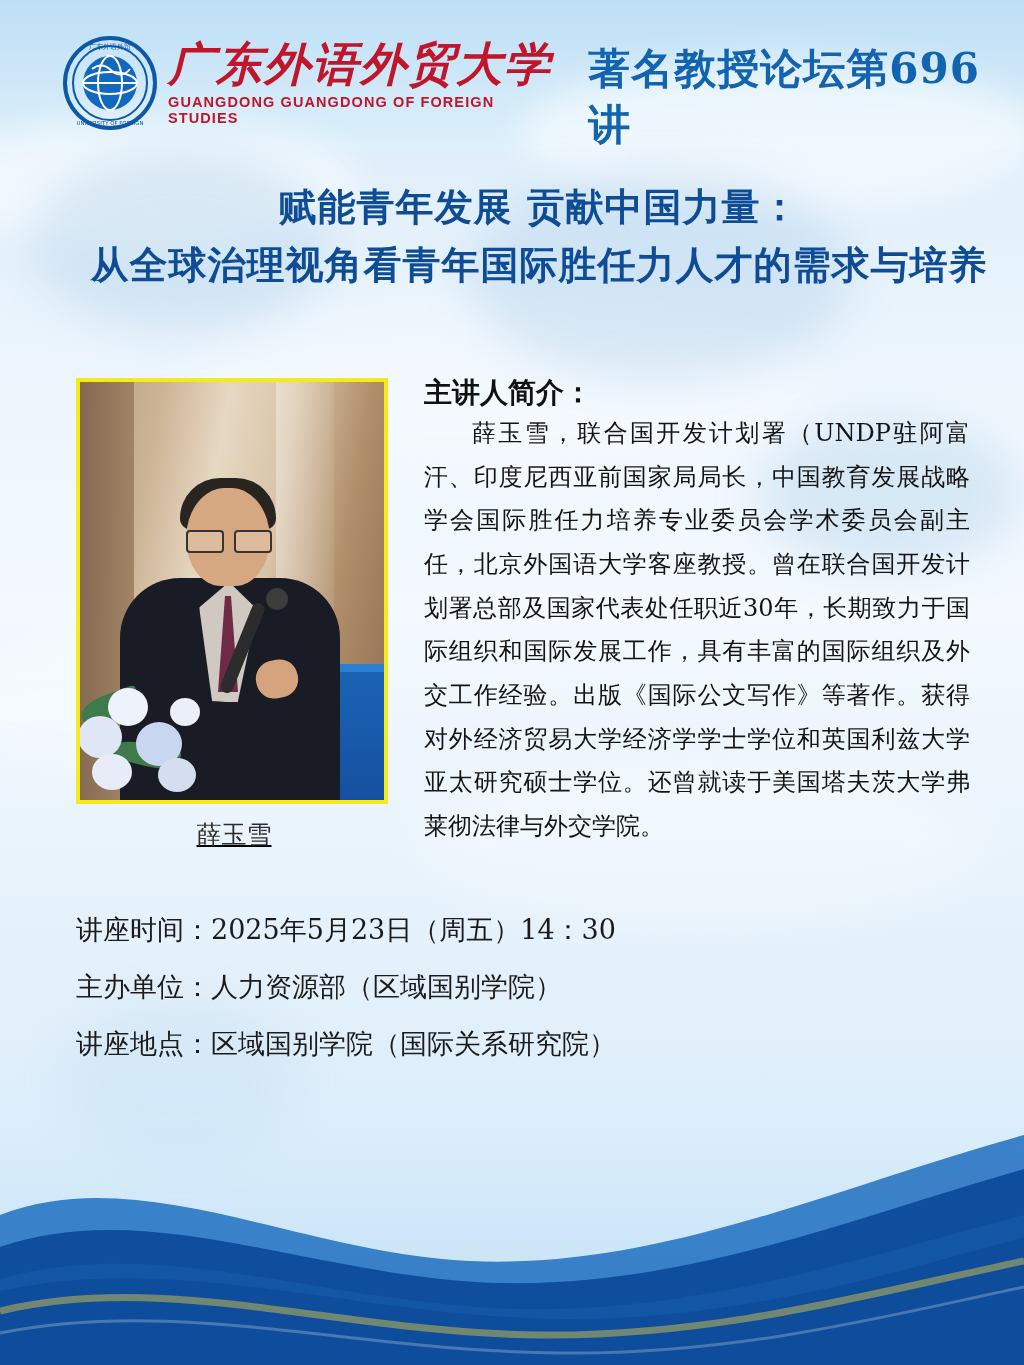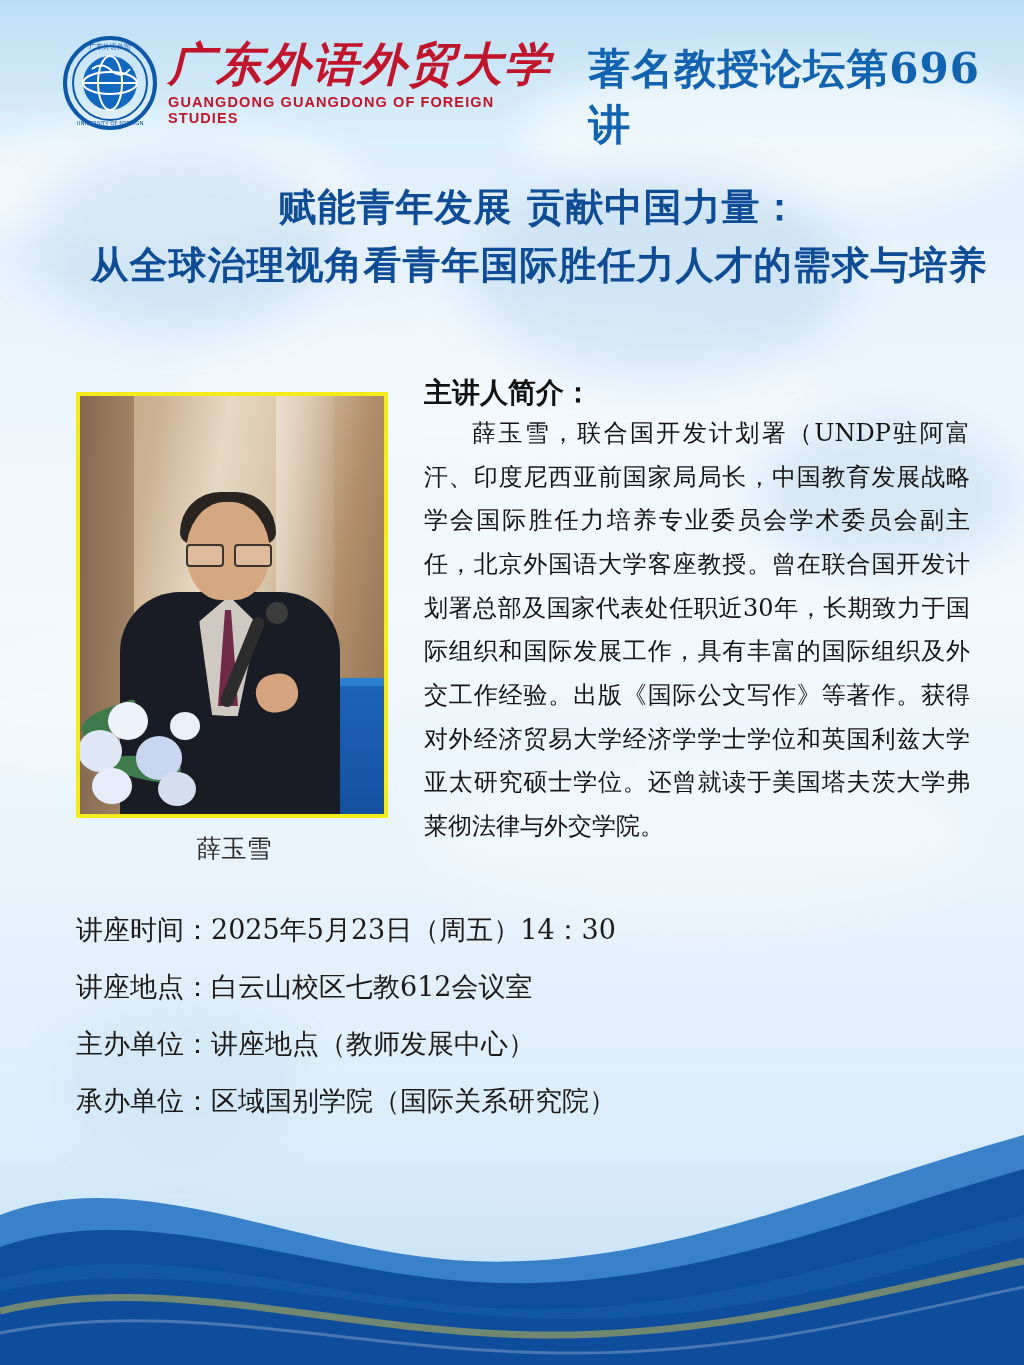--- a/index.html
+++ b/index.html
@@ -101,23 +101,24 @@
     font-weight: bold;
     color: #0f4c96;
     font-size: 38px;
     line-height: 1.52;
     letter-spacing: 1px;
   }
   .title-line.l2 { font-size: 38px; }
 
   .photo-wrap {
     position: absolute;
-    top: 392px;
+    top: 378px;
     left: 76px;
     width: 316px;
+    text-decoration: underline;
   }
   .photo-frame {
     width: 312px;
     height: 426px;
     border: 4px solid #f3ec1a;
     box-sizing: border-box;
     overflow: hidden;
     position: relative;
     background: #6d5a4a;
   }
@@ -369,27 +370,24 @@
   <div class="bio">
     <div class="bio-head">主讲人简介：</div>
     <div class="bio-body">薛玉雪，联合国开发计划署（UNDP驻阿富汗、印度尼西亚前国家局局长，中国教育发展战略学会国际胜任力培养专业委员会学术委员会副主任，北京外国语大学客座教授。曾在联合国开发计划署总部及国家代表处任职近30年，长期致力于国际组织和国际发展工作，具有丰富的国际组织及外交工作经验。出版《国际公文写作》等著作。获得对外经济贸易大学经济学学士学位和英国利兹大学亚太研究硕士学位。还曾就读于美国塔夫茨大学弗莱彻法律与外交学院。</div>
   </div>
 
   <div class="info">
     <div class="info-row">
       <span class="lbl">讲座时间：</span><span class="val">2025年5月23日（周五）14：30</span>
     </div>
     <div class="info-row">
-      <span class="lbl">讲座地点：</span><span class="val">白云山校区七教612会议室</span>
+      <span class="lbl">主办单位：</span><span class="val">人力资源部（区域国别学院）</span>
     </div>
     <div class="info-row">
-      <span class="lbl">主办单位：</span><span class="val">讲座地点（教师发展中心）</span>
-    </div>
-    <div class="info-row">
-      <span class="lbl">承办单位：</span><span class="val">区域国别学院（国际关系研究院）</span>
+      <span class="lbl">讲座地点：</span><span class="val">区域国别学院（国际关系研究院）</span>
     </div>
   </div>
 
   <div class="wave-zone">
     <svg width="1024" height="300" viewBox="0 0 1024 300" preserveAspectRatio="none">
       <path d="M0,150 C140,96 300,188 470,196 C660,205 840,120 1024,70 L1024,300 L0,300 Z" fill="#1f6fc0" opacity="0.85"></path>
       <path d="M0,182 C150,130 320,214 500,218 C690,222 860,150 1024,104 L1024,300 L0,300 Z" fill="#0f4e9c"></path>
       <path d="M0,214 C160,168 330,240 520,244 C700,248 870,190 1024,150 L1024,300 L0,300 Z" fill="#1257a5"></path>
       <path d="M0,246 C170,206 340,268 540,270 C720,272 880,226 1024,196" fill="none" stroke="#f0d84a" stroke-width="7"></path>
       <path d="M0,268 C180,232 350,286 560,288 C740,290 890,250 1024,222" fill="none" stroke="#ffffff" stroke-width="3" opacity="0.55"></path>

